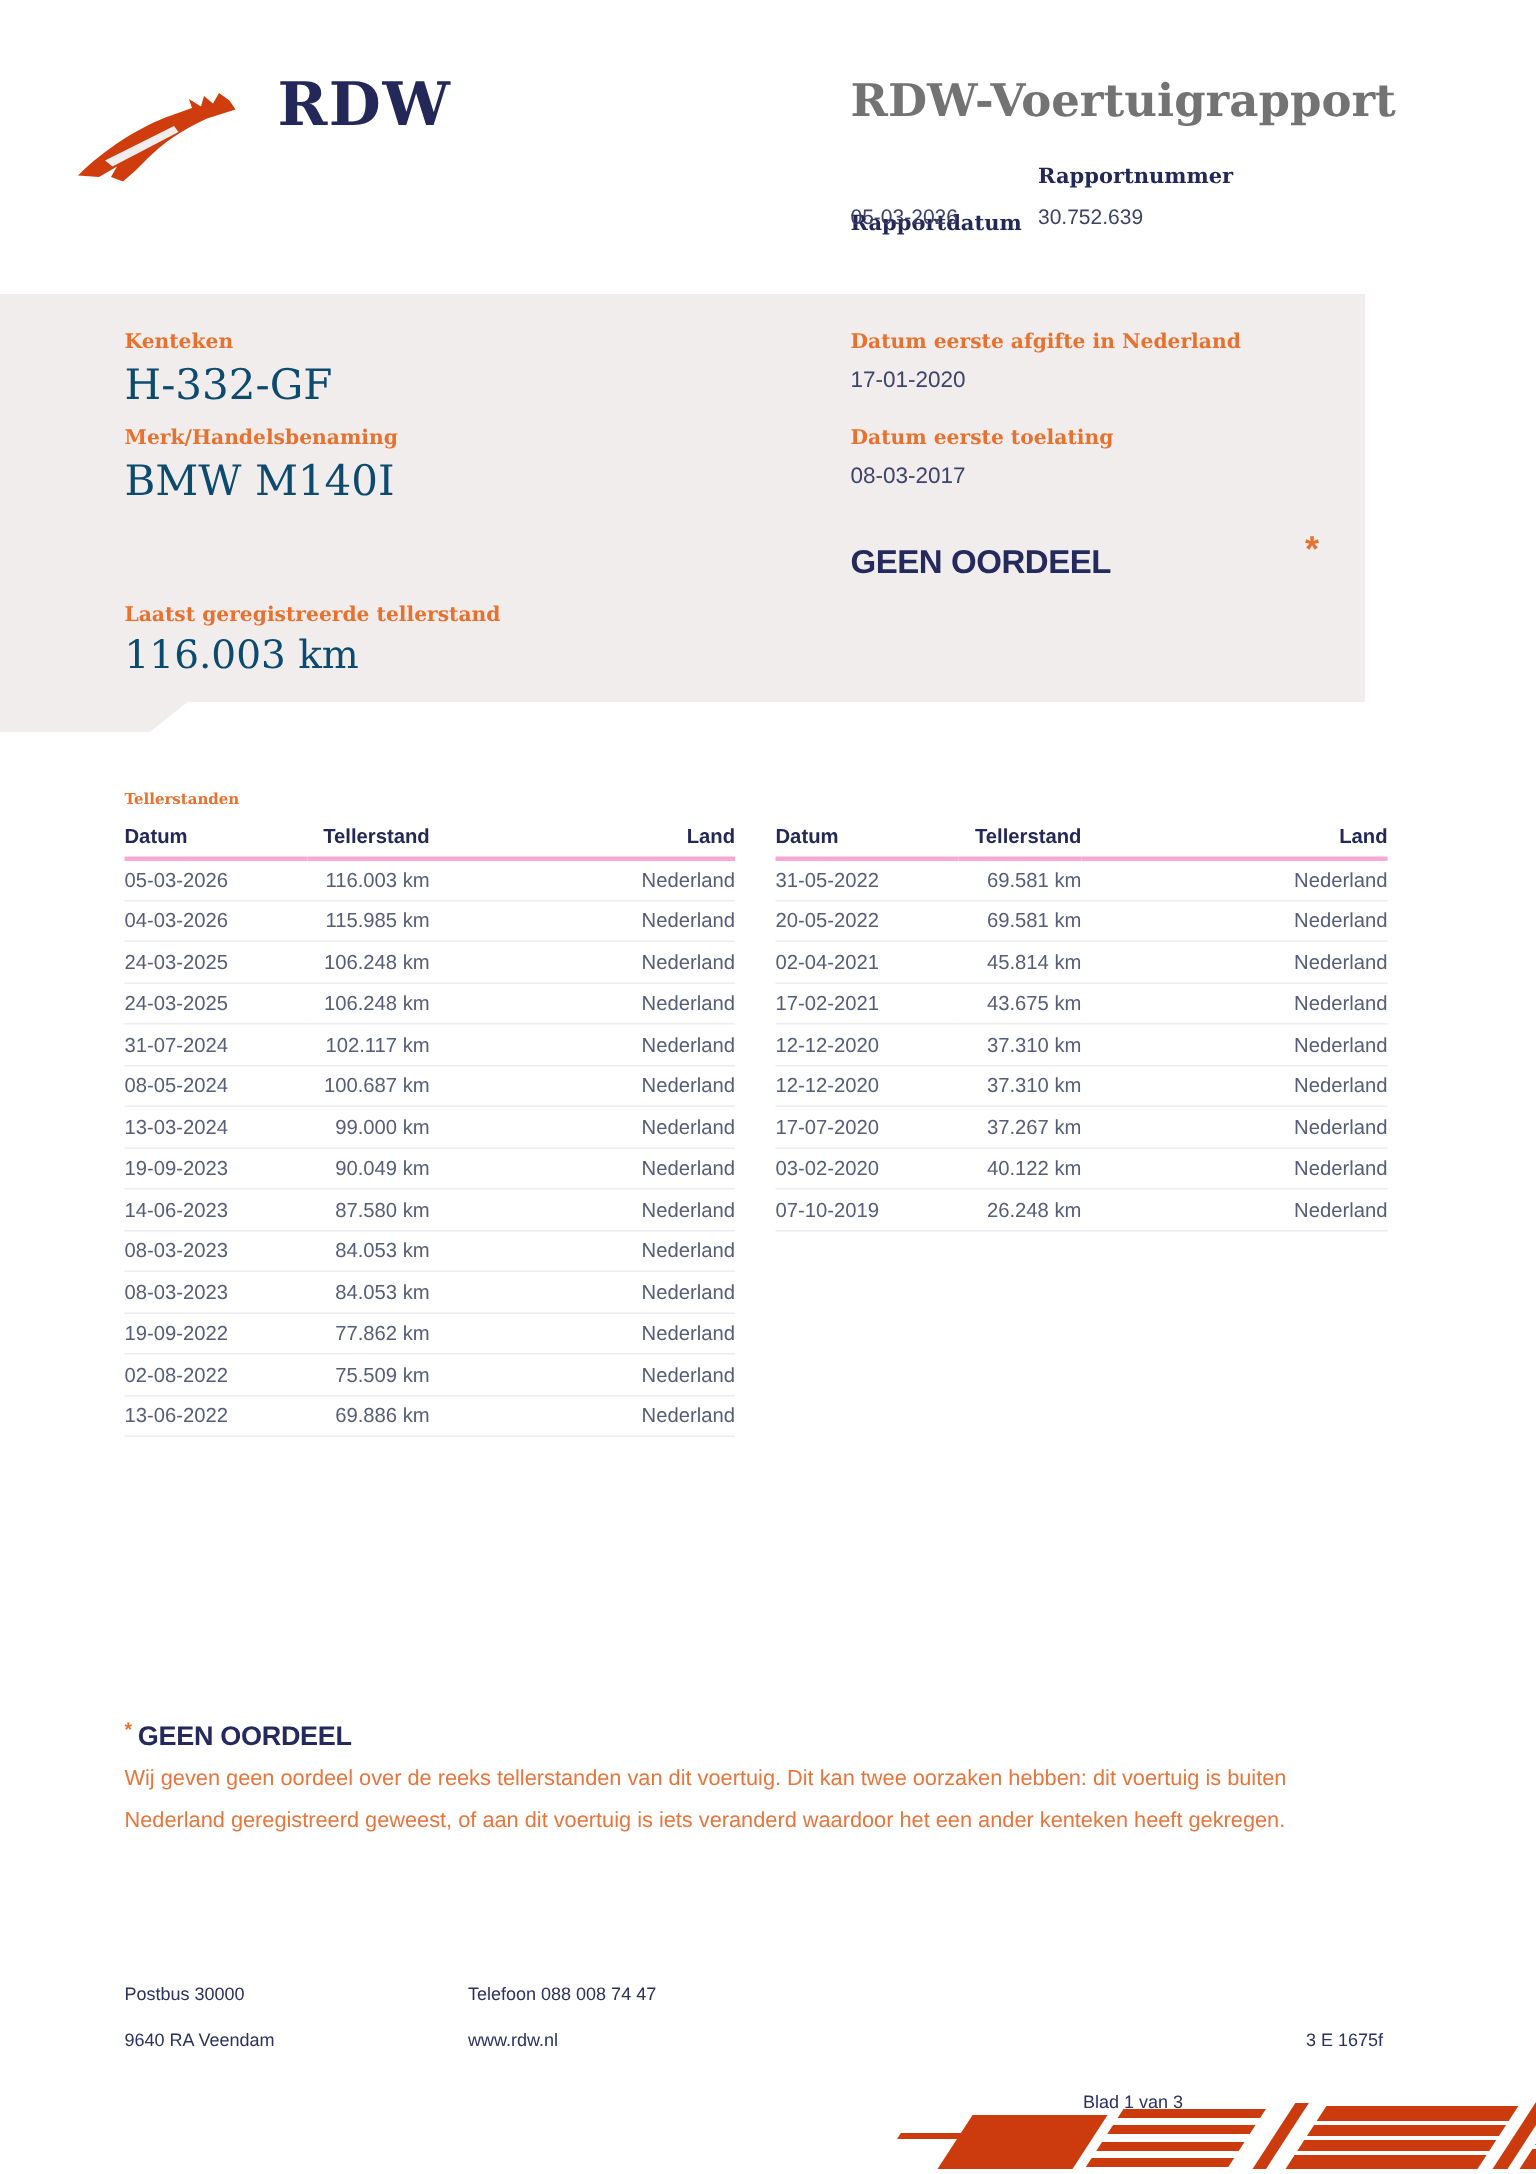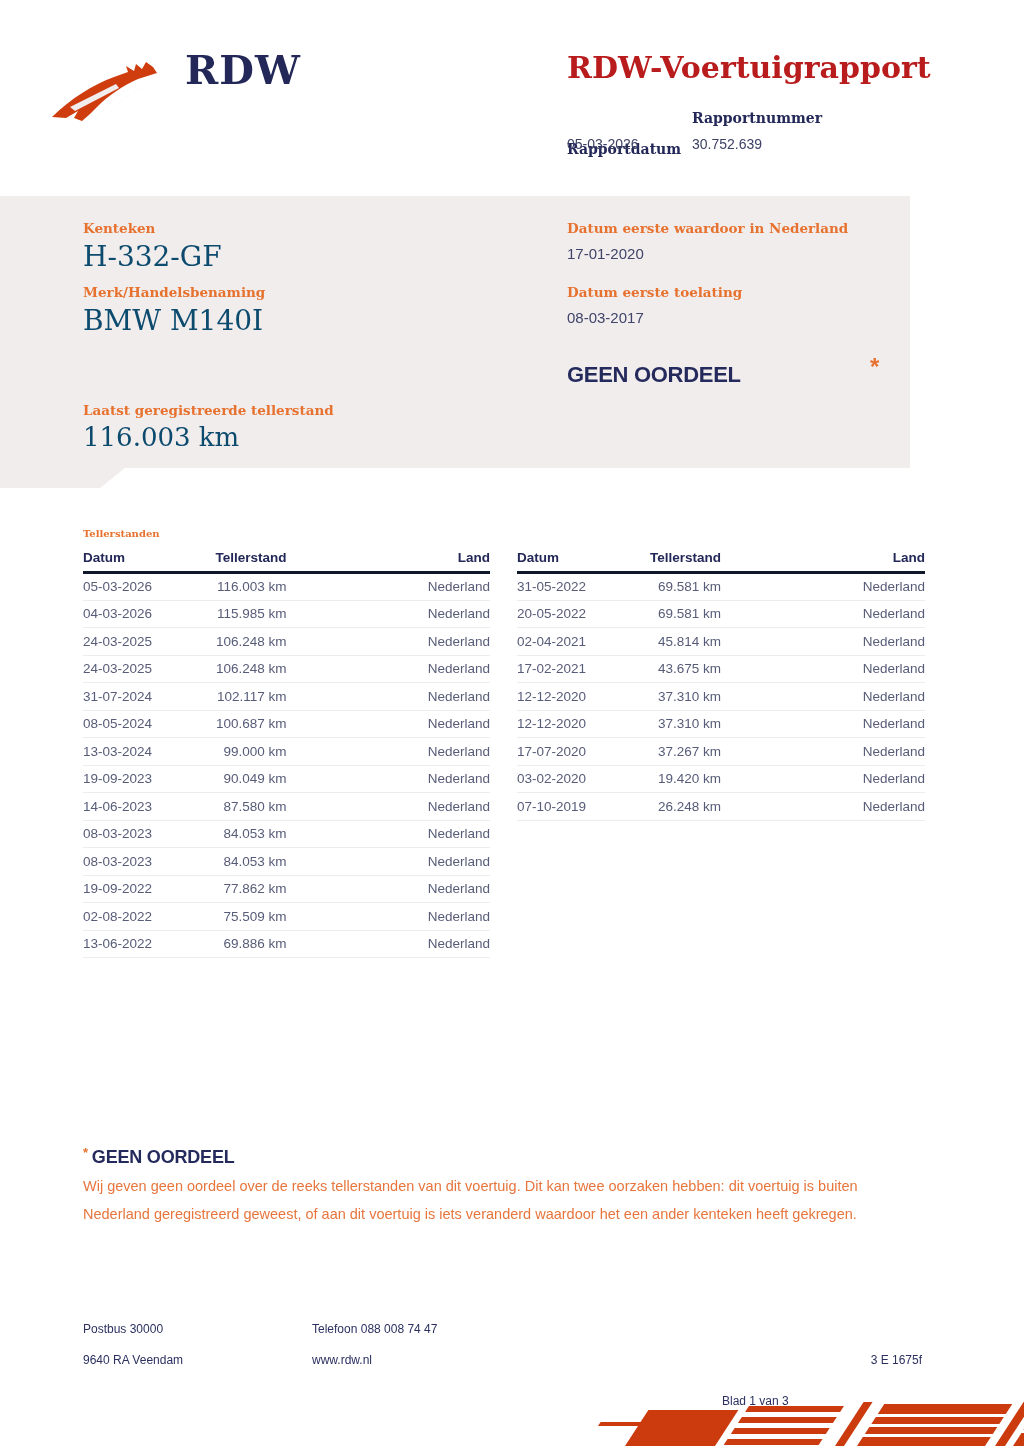--- a/index.html
+++ b/index.html
@@ -10,21 +10,21 @@
   }
   .abs { position:absolute; }
 
   
   .logo-text {
     font-family:"DejaVu Serif", serif; font-weight:bold; font-size:40px;
     color:#232858; letter-spacing:1px;
   }
   .doc-title {
     font-family:"DejaVu Serif", serif; font-weight:bold; font-size:30px;
-    color:#b91c1c;
+    color:#737373;
   }
   .hdr-label {
     font-family:"DejaVu Serif", serif; font-weight:bold; font-size:14px;
     color:#232858;
   }
   .hdr-value { font-size:14px; color:#3d4166; }
 
   
   .panel { background:#f1eded; }
   .panel-tab { background:#f1eded; clip-path:polygon(0 0,100% 0,80% 100%,0 100%); }
@@ -44,21 +44,21 @@
 
   
   .section-title {
     font-family:"DejaVu Serif", serif; font-weight:bold; font-size:10px;
     color:#e7712e;
   }
   table.odo { border-collapse:collapse; table-layout:fixed; width:100%; }
   table.odo th {
     font-family:"Liberation Sans", sans-serif; font-weight:bold; font-size:13.5px;
     color:#232858; text-align:left; padding:0 0 6px 0;
-    border-bottom:3px solid #0f172a;
+    border-bottom:3px solid #f9a8d4;
   }
   table.odo th.num, table.odo td.num { text-align:right; }
   table.odo td {
     font-size:13.5px; color:#575c78; height:27.5px; padding:0;
     border-bottom:1px solid #ececf1; white-space:nowrap;
   }
   table.odo col.c-datum { width:30%; }
   table.odo col.c-teller { width:20%; }
   table.odo col.c-land { width:50%; }
 
@@ -109,21 +109,21 @@
 
   <div class="abs panel" style="left:0; top:196px; width:910px; height:272px;"></div>
   <div class="abs panel-tab" style="left:0; top:468px; width:125px; height:20px;"></div>
 
   <div class="abs o-label" style="left:83px; top:220px;">Kenteken</div>
   <div class="abs big-value" style="left:83px; top:240px;">H-332-GF</div>
 
   <div class="abs o-label" style="left:83px; top:284px;">Merk/Handelsbenaming</div>
   <div class="abs big-value" style="left:83px; top:304px;">BMW M140I</div>
 
-  <div class="abs o-label" style="left:567px; top:220px;">Datum eerste waardoor in Nederland</div>
+  <div class="abs o-label" style="left:567px; top:220px;">Datum eerste afgifte in Nederland</div>
   <div class="abs mid-value" style="left:567px; top:245px;">17-01-2020</div>
 
   <div class="abs o-label" style="left:567px; top:284px;">Datum eerste toelating</div>
   <div class="abs mid-value" style="left:567px; top:309px;">08-03-2017</div>
 
   <div class="abs oordeel" style="left:567px; top:362px;">GEEN OORDEEL</div>
   <div class="abs asterisk" style="left:870px; top:353px;">*</div>
 
   <div class="abs o-label" style="left:83px; top:402px;">Laatst geregistreerde tellerstand</div>
   <div class="abs big-value" style="left:83px; top:422px; font-size:26px;">116.003 km</div>
@@ -264,21 +264,21 @@
             <td class="num">37.310 km</td>
             <td class="num">Nederland</td>
           </tr>
           <tr>
             <td>17-07-2020</td>
             <td class="num">37.267 km</td>
             <td class="num">Nederland</td>
           </tr>
           <tr>
             <td>03-02-2020</td>
-            <td class="num">19.420 km</td>
+            <td class="num">40.122 km</td>
             <td class="num">Nederland</td>
           </tr>
           <tr>
             <td>07-10-2019</td>
             <td class="num">26.248 km</td>
             <td class="num">Nederland</td>
           </tr>
         </tbody>
     </table>
   </div>

